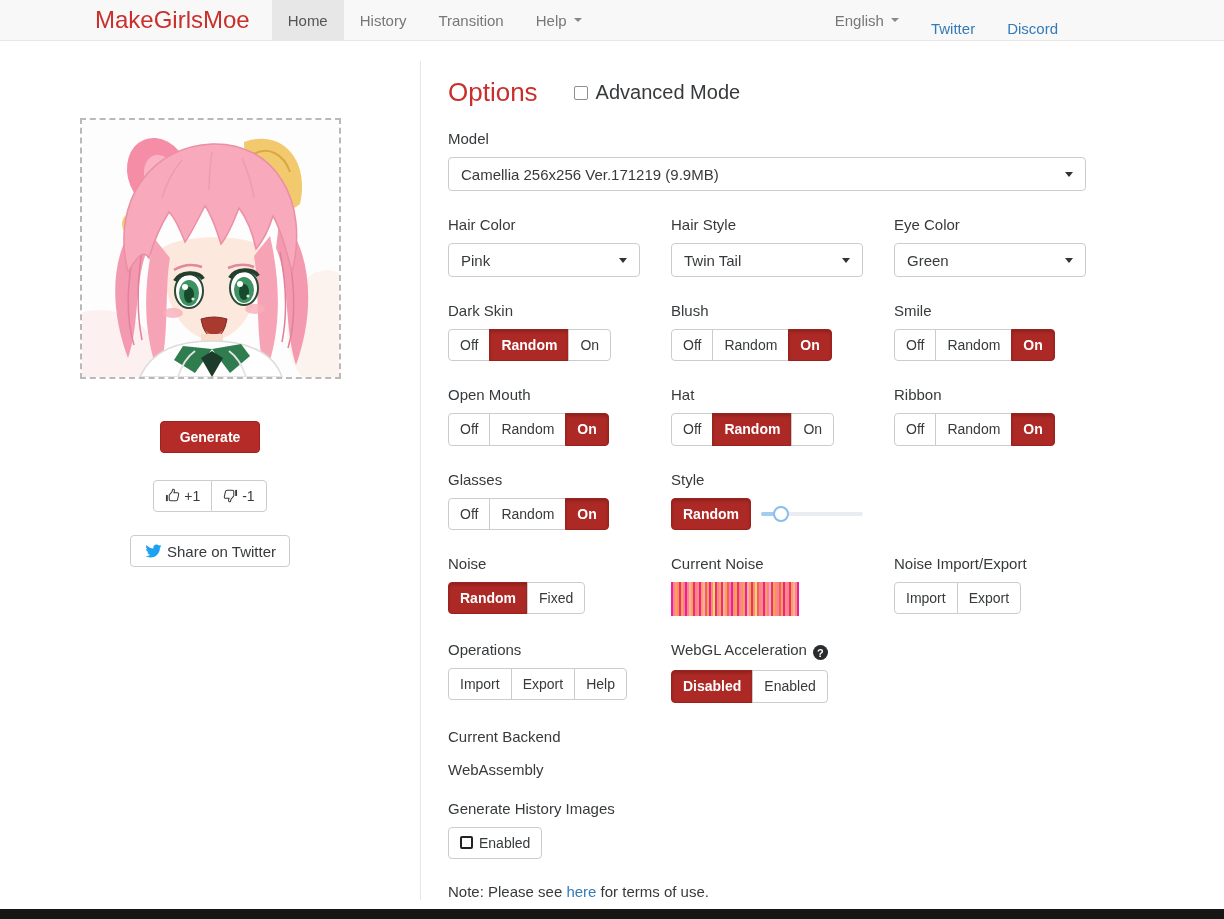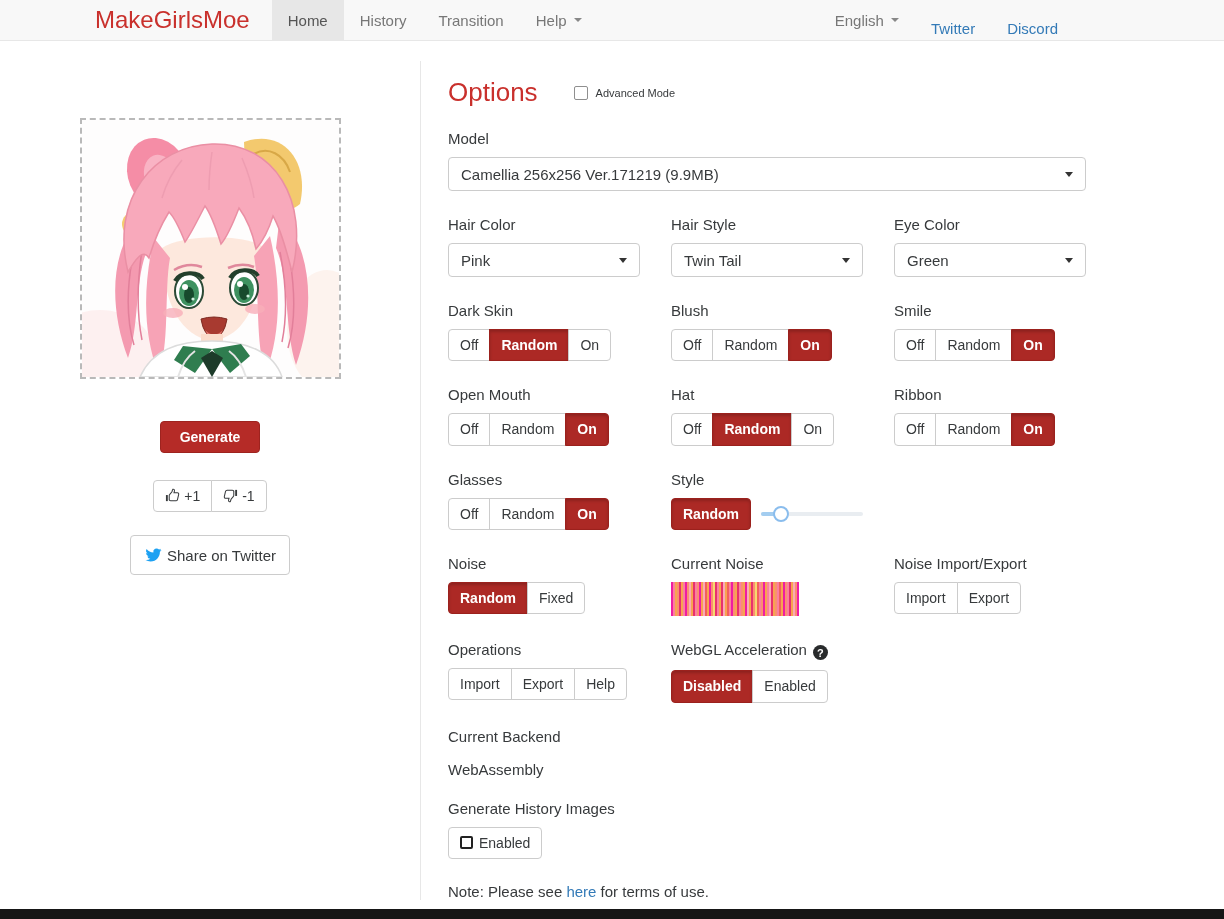--- a/index.html
+++ b/index.html
@@ -21,38 +21,38 @@
   
   .main { display:flex; margin-top:20px; height:839px; }
   .left-col { width:420px; display:flex; flex-direction:column; align-items:center; flex-shrink:0; }
   .right-col { flex:1; border-left:1px solid #e7e7e7; padding:0 138px 0 27px; }
   
   .image-frame { margin-top:57px; width:261px; height:261px; border:2px dashed #b9b9b9; background:#fff; }
   .gen-btn { margin-top:42px; width:100px; height:32px; background:#b52b27; border:1px solid #9e231f;
              border-radius:4px; color:#fff; font-weight:bold; font-size:14px; cursor:pointer;
              font-family:"Liberation Sans", sans-serif; }
   .vote-group { margin-top:27px; display:inline-flex; }
-  .share-btn { margin-top:23px; height:40px; padding:0 13px; background:#fff; border:1px solid #ccc;
+  .share-btn { margin-top:23px; height:32px; padding:0 13px; background:#fff; border:1px solid #ccc;
                border-radius:4px; display:inline-flex; align-items:center; gap:4px; font-size:15px;
                color:#373a3c; cursor:pointer; font-family:"Liberation Sans", sans-serif; }
   
   .btn { padding:5px 11px; font-size:14px; line-height:1.45; background:#fff; border:1px solid #ccc;
          color:#373a3c; cursor:pointer; font-family:"Liberation Sans", sans-serif; }
   .btn + .btn { margin-left:-1px; }
   .group { display:inline-flex; }
   .group .btn:first-child { border-radius:4px 0 0 4px; }
   .group .btn:last-child { border-radius:0 4px 4px 0; }
   .group .btn:only-child { border-radius:4px; }
   .btn.sel { background:#ac2925; border-color:#9b211d; color:#fff; font-weight:bold;
              box-shadow:inset 0 2px 3px rgba(0,0,0,.18); }
   .btn.single { border-radius:4px; display:inline-flex; align-items:center; gap:6px; }
   
   .options-header { display:flex; align-items:center; margin-top:16px;text-align:center; }
   .options-title { font-size:26px; color:#c9302c; margin-right:36px; }
-  .chk-row { display:flex; align-items:center; gap:8px; font-size:11px; cursor:pointer; }
+  .chk-row { display:flex; align-items:center; gap:8px; font-size:20px; cursor:pointer; }
   .checkbox { width:14px; height:14px; border:1px solid #8f8f8f; border-radius:2px; background:#fff; }
   .field-label { margin-top:25px; margin-bottom:10px; font-size:15px; }
   .selectbox { height:34px; border:1px solid #ccc; border-radius:4px; background:#fff; padding:0 12px;
                display:flex; align-items:center; justify-content:space-between; font-size:15px; cursor:pointer; }
   .selectbox .tri { width:0; height:0; border-left:4px solid transparent; border-right:4px solid transparent;
                     border-top:5px solid #333; }
   .w-full { width:638px; }
   .grid3 { display:grid; grid-template-columns:192px 192px 192px; column-gap:31px; }
   
   .style-row { display:flex; align-items:center; }

